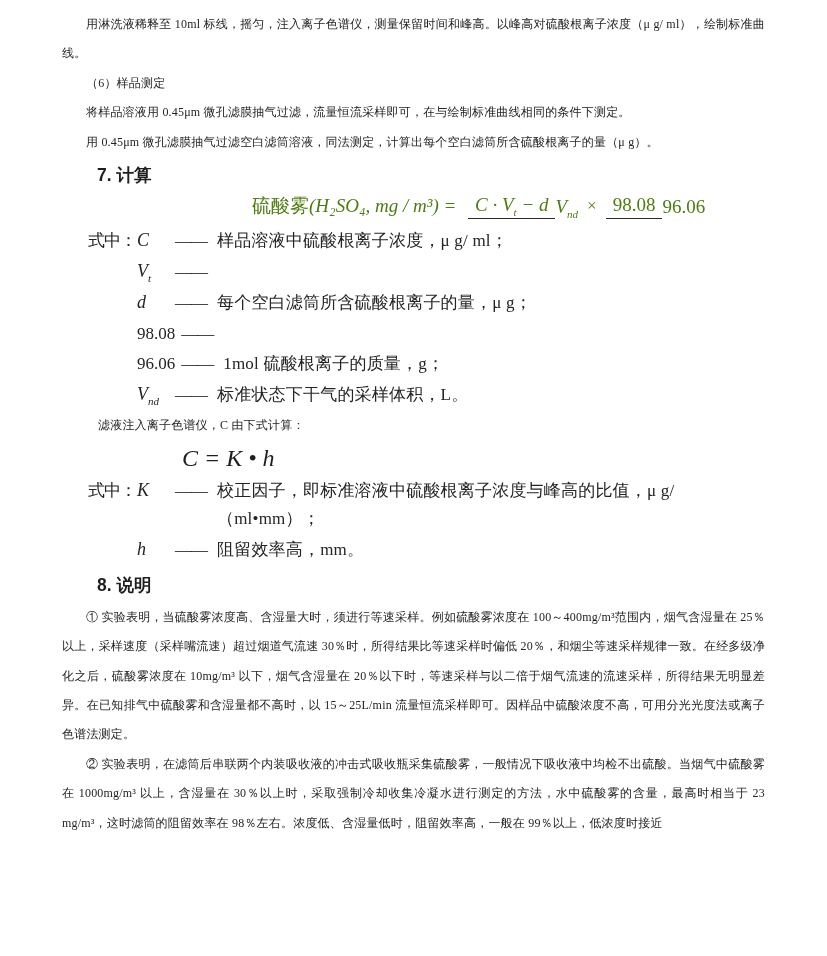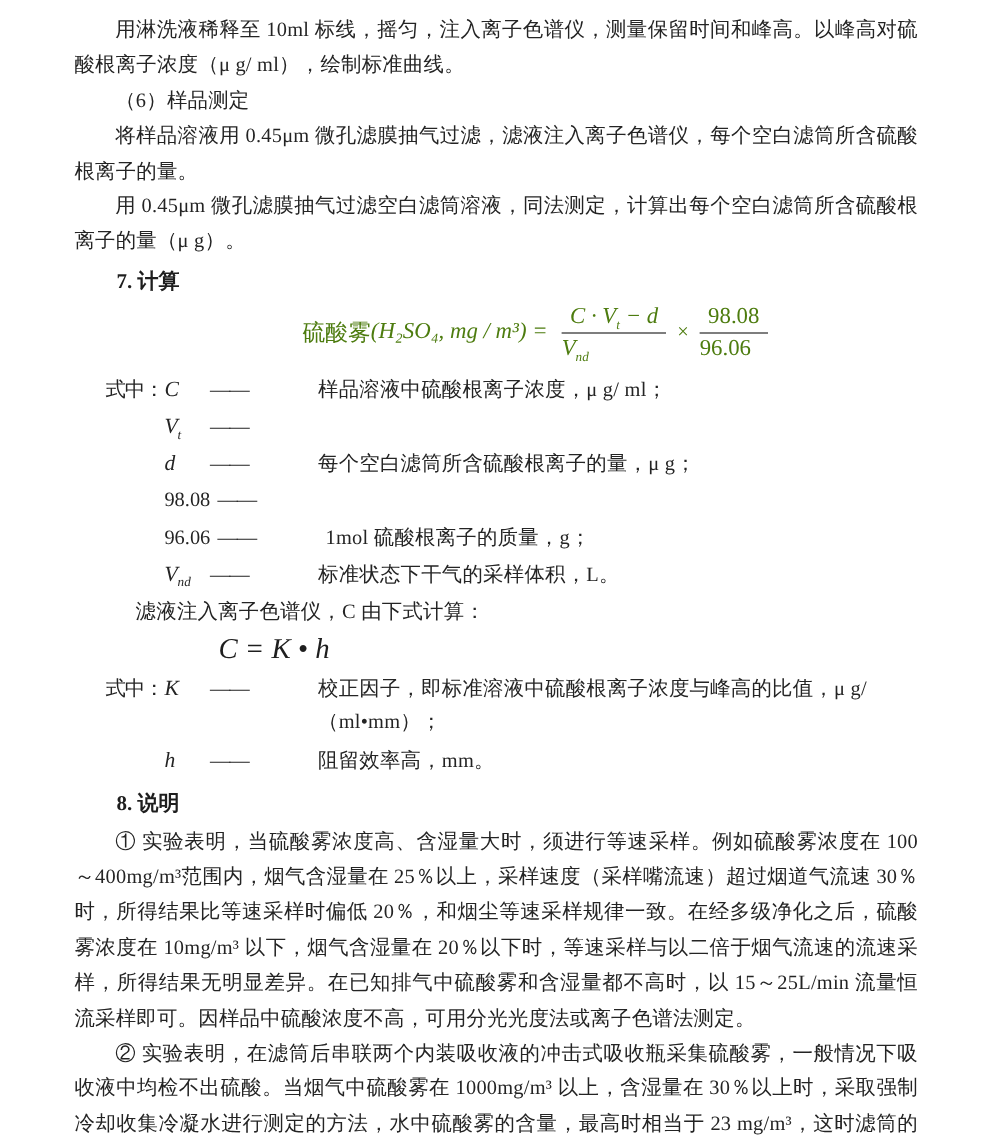--- a/index.html
+++ b/index.html
@@ -13,34 +13,34 @@
     font-family: "Liberation Serif", "DejaVu Serif", serif;
     color: #242424;
   }
   .page {
     width: 827px; height: 956px;
     padding: 10px 62px 0 62px;
   }
   
   .para {
     margin: 0;
-    font-size: 17px;
+    font-size: 12px;
     line-height: 29.4px;
     text-align: justify;
     text-indent: 2em;
     letter-spacing: 0.2px;
   }
   .para.indent3 { text-indent: 3em; }
   
   .heading {
     margin: 6px 0 6px 0;
     font-size: 17.5px;
     line-height: 24px;
     font-weight: bold;
-    font-family: Liberation Serif, serif;
+    font-family: Liberation Sans, sans-serif;
     text-indent: 2em;
     color: #1e1e1e;
   }
   .heading.h8 { margin: 9px 0 6px 0; }
   
   .math { font-style: italic; }
   sub.msub {
     font-style: italic;
     font-size: 11px;
     line-height: 0;
@@ -49,22 +49,22 @@
   .formula-row {
     display: flex;
     align-items: center;
     margin: 5px 0 7px 190px;
     font-size: 19px;
     color: #4d7c0f;
     white-space: pre;
   }
   .frac {
     display: inline-flex;
-    flex-direction: column;
-    align-items: flex-start;
+    flex-direction: row;
+    align-items: flex-end;
     margin: 0 7px;
     font-size: 19px;
     line-height: 24px;
   }
   .frac .num {
     padding: 0 7px 1px 7px;
     border-bottom: 1.5px solid #2a2a2a;
   }
   .frac .den { padding-top: 1px; }
   .times { margin: 0 2px; font-size: 17px; }
@@ -90,40 +90,39 @@
   .defrow .sym.roman { font-style: normal; font-size: 17px; }
   .defrow .dash {
     flex: 0 0 auto;
     margin: 0 10px 0 6px;
     letter-spacing: -1px;
   }
   .defrow .desc {
     flex: 1 1 auto;
     white-space: normal;
     letter-spacing: 0.2px;
-    margin-left: 48px;
   }
   
   .formula2 {
     margin: 4px 0 5px 120px;
     font-size: 24px;
     line-height: 26px;
     color: #1e1e1e;
     white-space: pre;
   }
   .notes .para { margin: 0; }
 </style>
 </head>
 <body>
 
 <div class="page">
 
   <p class="para">用淋洗液稀释至 10ml 标线，摇匀，注入离子色谱仪，测量保留时间和峰高。以峰高对硫酸根离子浓度（μ g/ ml），绘制标准曲线。</p>
   <p class="para">（6）样品测定</p>
-  <p class="para">将样品溶液用 0.45μm 微孔滤膜抽气过滤，滤液注入离子色谱仪，每个空白滤筒所含硫酸根离子的量。</p>
+  <p class="para">将样品溶液用 0.45μm 微孔滤膜抽气过滤，流量恒流采样即可，在与绘制标准曲线相同的条件下测定。</p>
   <p class="para">用 0.45μm 微孔滤膜抽气过滤空白滤筒溶液，同法测定，计算出每个空白滤筒所含硫酸根离子的量（μ g）。</p>
 
   <h3 class="heading">7. 计算</h3>
 
   <div class="formula-row">
     <span>硫酸雾</span><span class="math">(H₂SO₄, mg / m³) = </span>
     <span class="frac">
       <span class="num math"><span>C · V</span><sub class="msub">t</sub><span> − d</span></span>
       <span class="den math"><span>V</span><sub class="msub">nd</sub></span>
     </span>

